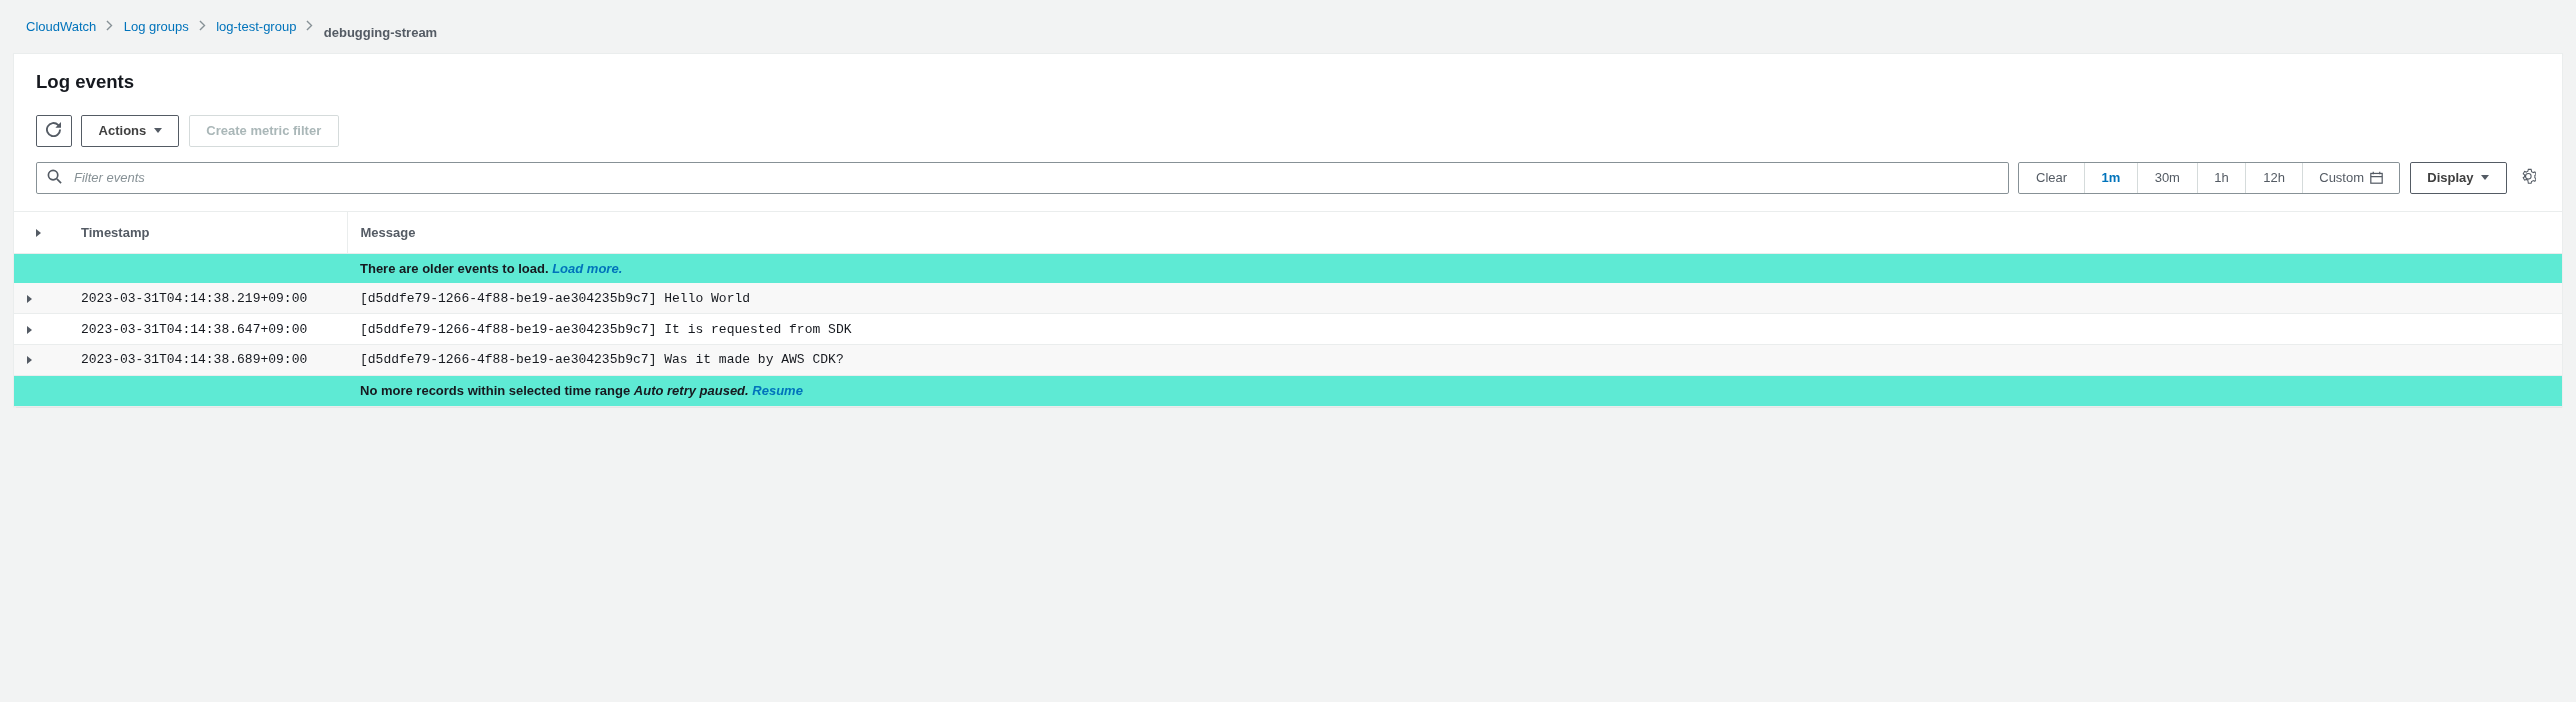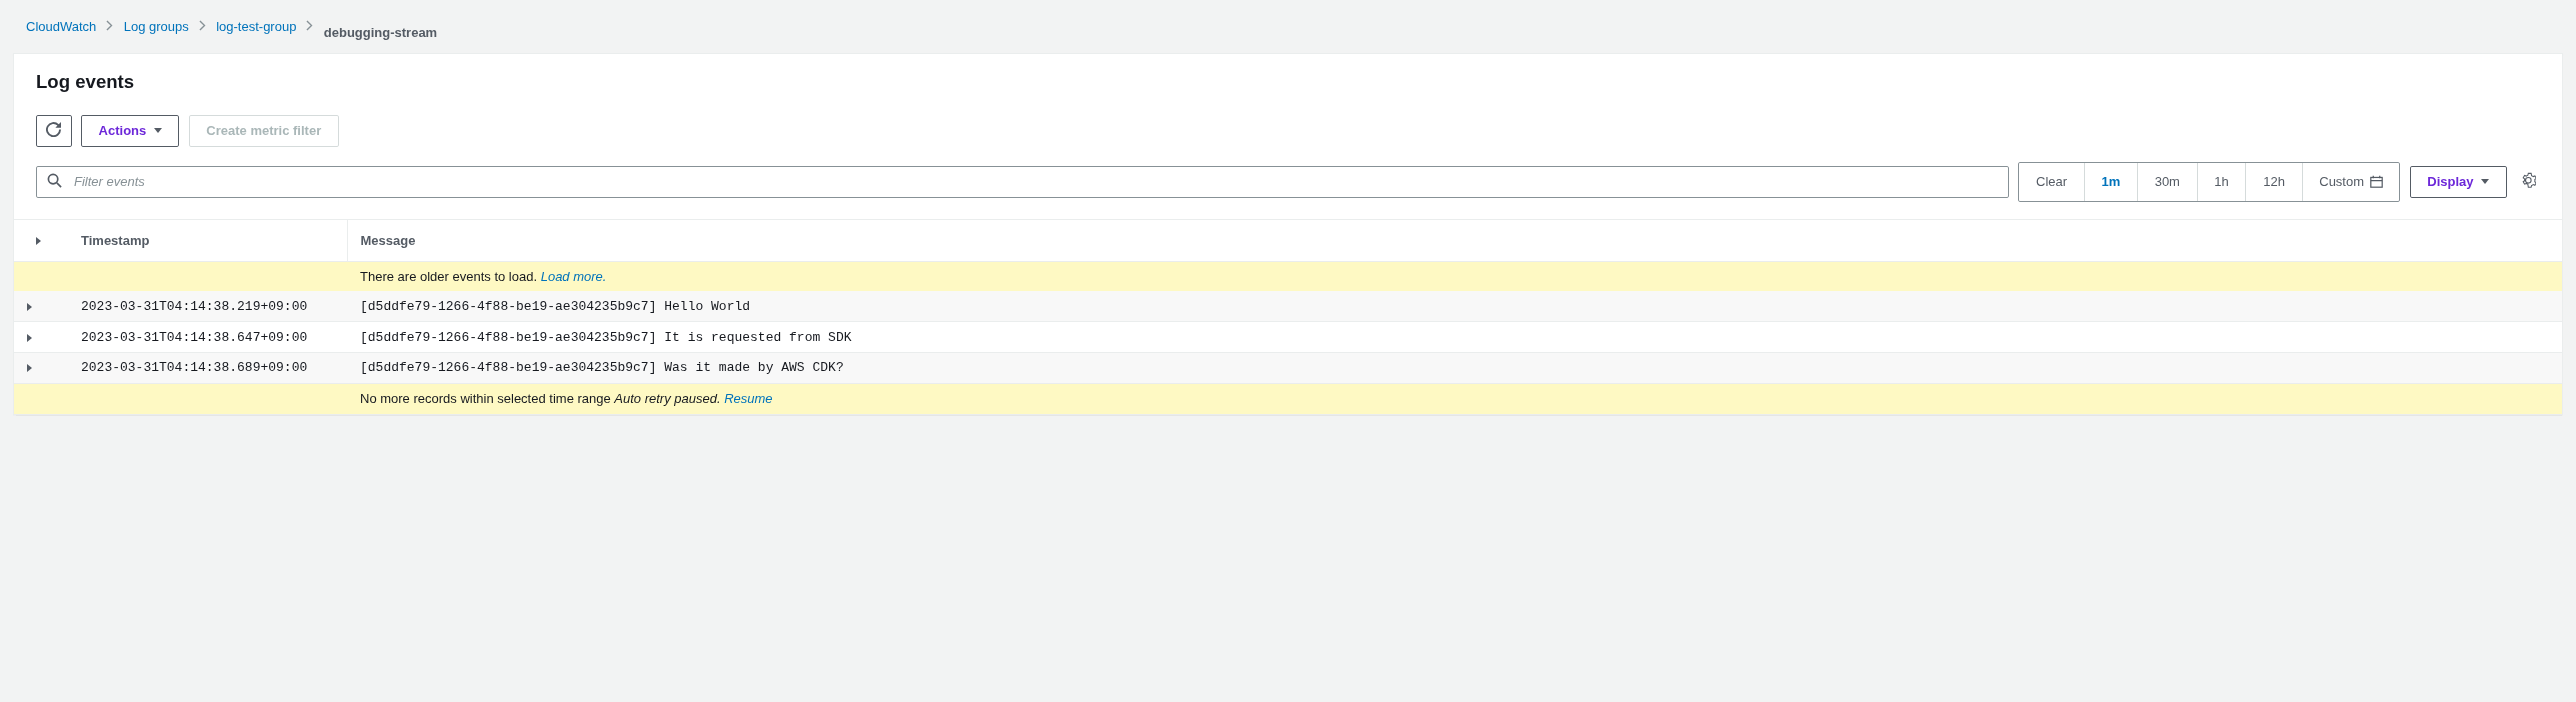--- a/index.html
+++ b/index.html
@@ -72,21 +72,21 @@
     }
     .btn {
       display: inline-flex;
       align-items: center;
       gap: 7.4px;
       padding: 5.6px 16.7px;
       border: 0.9px solid #545b64;
       background: #fff;
       font-size: 13px;
       font-weight: 700;
-      color: #6d28d9;
+      color: #404040;
       cursor: pointer;
       border-radius: 1.9px;
       height: 32px;
     }
     .btn.icon-only { padding: 5.6px 9.3px; }
     .btn.disabled {
       color: #aab7b8;
       border-color: #d5dbdb;
       cursor: default;
     }
@@ -120,21 +120,21 @@
     .search-icon {
       position: absolute;
       left: 11px; top: 50%;
       transform: translateY(-50%);
       color: #545b64;
     }
     .time-segments {
       display: flex;
       border: 0.9px solid #879196;
       border-radius: 1.9px;
-      height: 40px;
+      height: 32px;
       overflow: hidden;
     }
     .seg {
       padding: 5.6px 16.7px;
       display: flex;
       align-items: center;
       gap: 5.6px;
       border-right: 0.9px solid #d5dbdb;
       cursor: pointer;
       font-size: 13px;
@@ -166,21 +166,22 @@
       font-size: 13px;
     }
     .col-expand { width: 54px; padding-left: 22px !important; }
     .col-ts { width: 279px; border-right: 0.9px solid #eaeded; }
     .table tbody td {
       padding: 7.4px 13px;
       font-size: 13px;
       vertical-align: middle;
     }
     .row-info td {
-      background: #fef9c3;
+      background: #5eead4;
+      font-weight: bold;
     }
     .row-info .msg-cell {
       padding-left: 13px;
     }
     .row-data td {
       border-bottom: 0.9px solid #eaeded;
     }
     .row-data:nth-child(even) td { background: #f8f8f8; }
     .row-data:nth-child(odd) td { background: #fff; }
     .mono {

